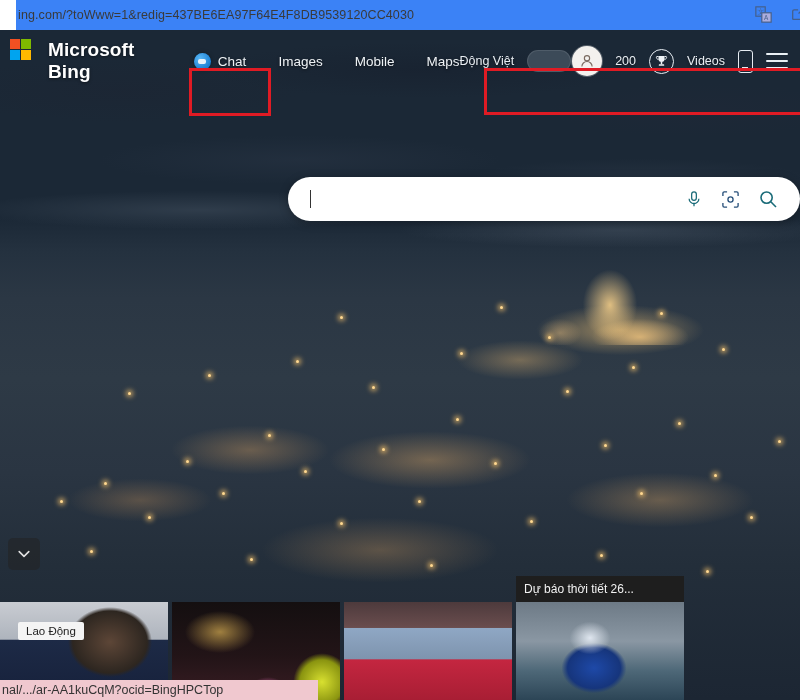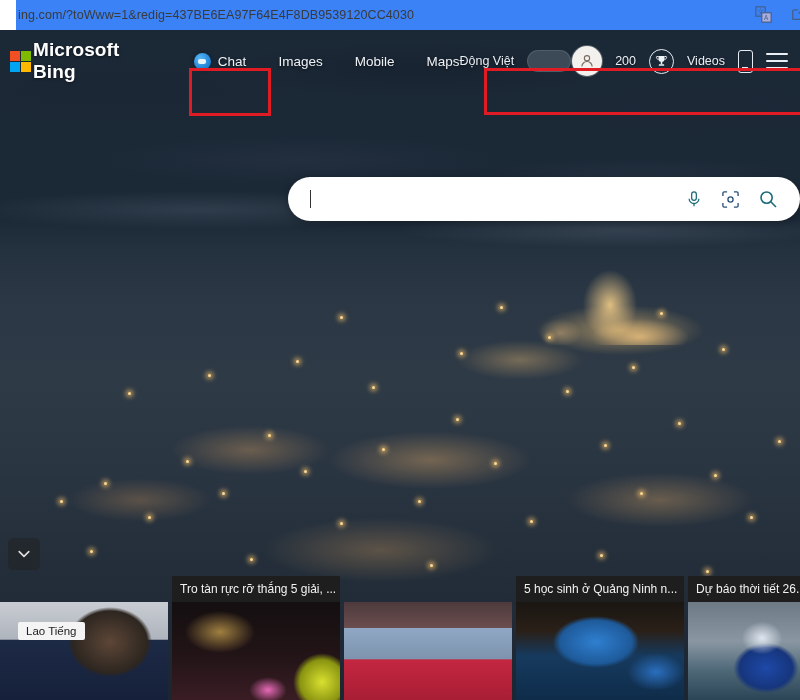--- a/index.html
+++ b/index.html
@@ -87,21 +87,21 @@
   }
 
   
   .bing-header {
     position: absolute; top: 0; left: 0;
     width: 800px; height: 62px;
     display: flex; align-items: center;
     padding: 0 0 0 10px;
     z-index: 5;
   }
-  .logo-block { display: flex; align-items: center; gap: 2px; }
+  .logo-block { display: flex; align-items: flex-start; gap: 17px; }
   .ms-squares { width: 21px; height: 21px; display: grid;
     grid-template-columns: 10px 10px; grid-template-rows: 10px 10px; gap: 1px; }
   .ms-squares span { display: block; width: 10px; height: 10px; }
   .brand-text { color: #fff; font-size: 19px; font-weight: 700; letter-spacing: .1px;
     text-shadow: 0 1px 3px rgba(0,0,0,.5); }
 
   .main-nav { display: flex; align-items: center; gap: 32px; margin-left: 56px; }
   .nav-item { color: #eef2f5; font-size: 13.5px; display: flex; align-items: center; gap: 7px;
     text-shadow: 0 1px 3px rgba(0,0,0,.55); cursor: pointer; }
   .chat-bubble-ico {
@@ -384,37 +384,35 @@
   <div class="chevron-btn">
     <svg width="16" height="16" viewBox="0 0 20 20">
       <path d="M4 7 L10 13 L16 7" fill="none" stroke="#e2e2e2" stroke-width="2" stroke-linecap="round" stroke-linejoin="round"></path>
     </svg>
   </div>
 
   <div class="cards">
 
     <div class="card">
       <div class="card-img img-podium"></div>
-      <div class="src-badge">Lao Tiếng</div>
+      <div class="src-badge">Lao Động</div>
     </div>
 
     <div class="card">
-      <div class="card-title">Tro tàn rực rỡ thắng 5 giải, ...</div>
       <div class="card-img img-stage"></div>
     </div>
 
     <div class="card">
       <div class="card-img img-football"></div>
     </div>
 
-    <div class="card">
-      <div class="card-title">5 học sinh ở Quảng Ninh n...</div>
-      <div class="card-img img-water"></div>
-    </div>
 
     <div class="card">
       <div class="card-title">Dự báo thời tiết 26...</div>
       <div class="card-img img-flood"></div>
     </div>
   </div>
 
+  <div class="status-bar">
+    <span>nal/.../ar-AA1kuCqM?ocid=BingHPCTop</span>
+  </div>
 
 </div>
 
 </body></html>

